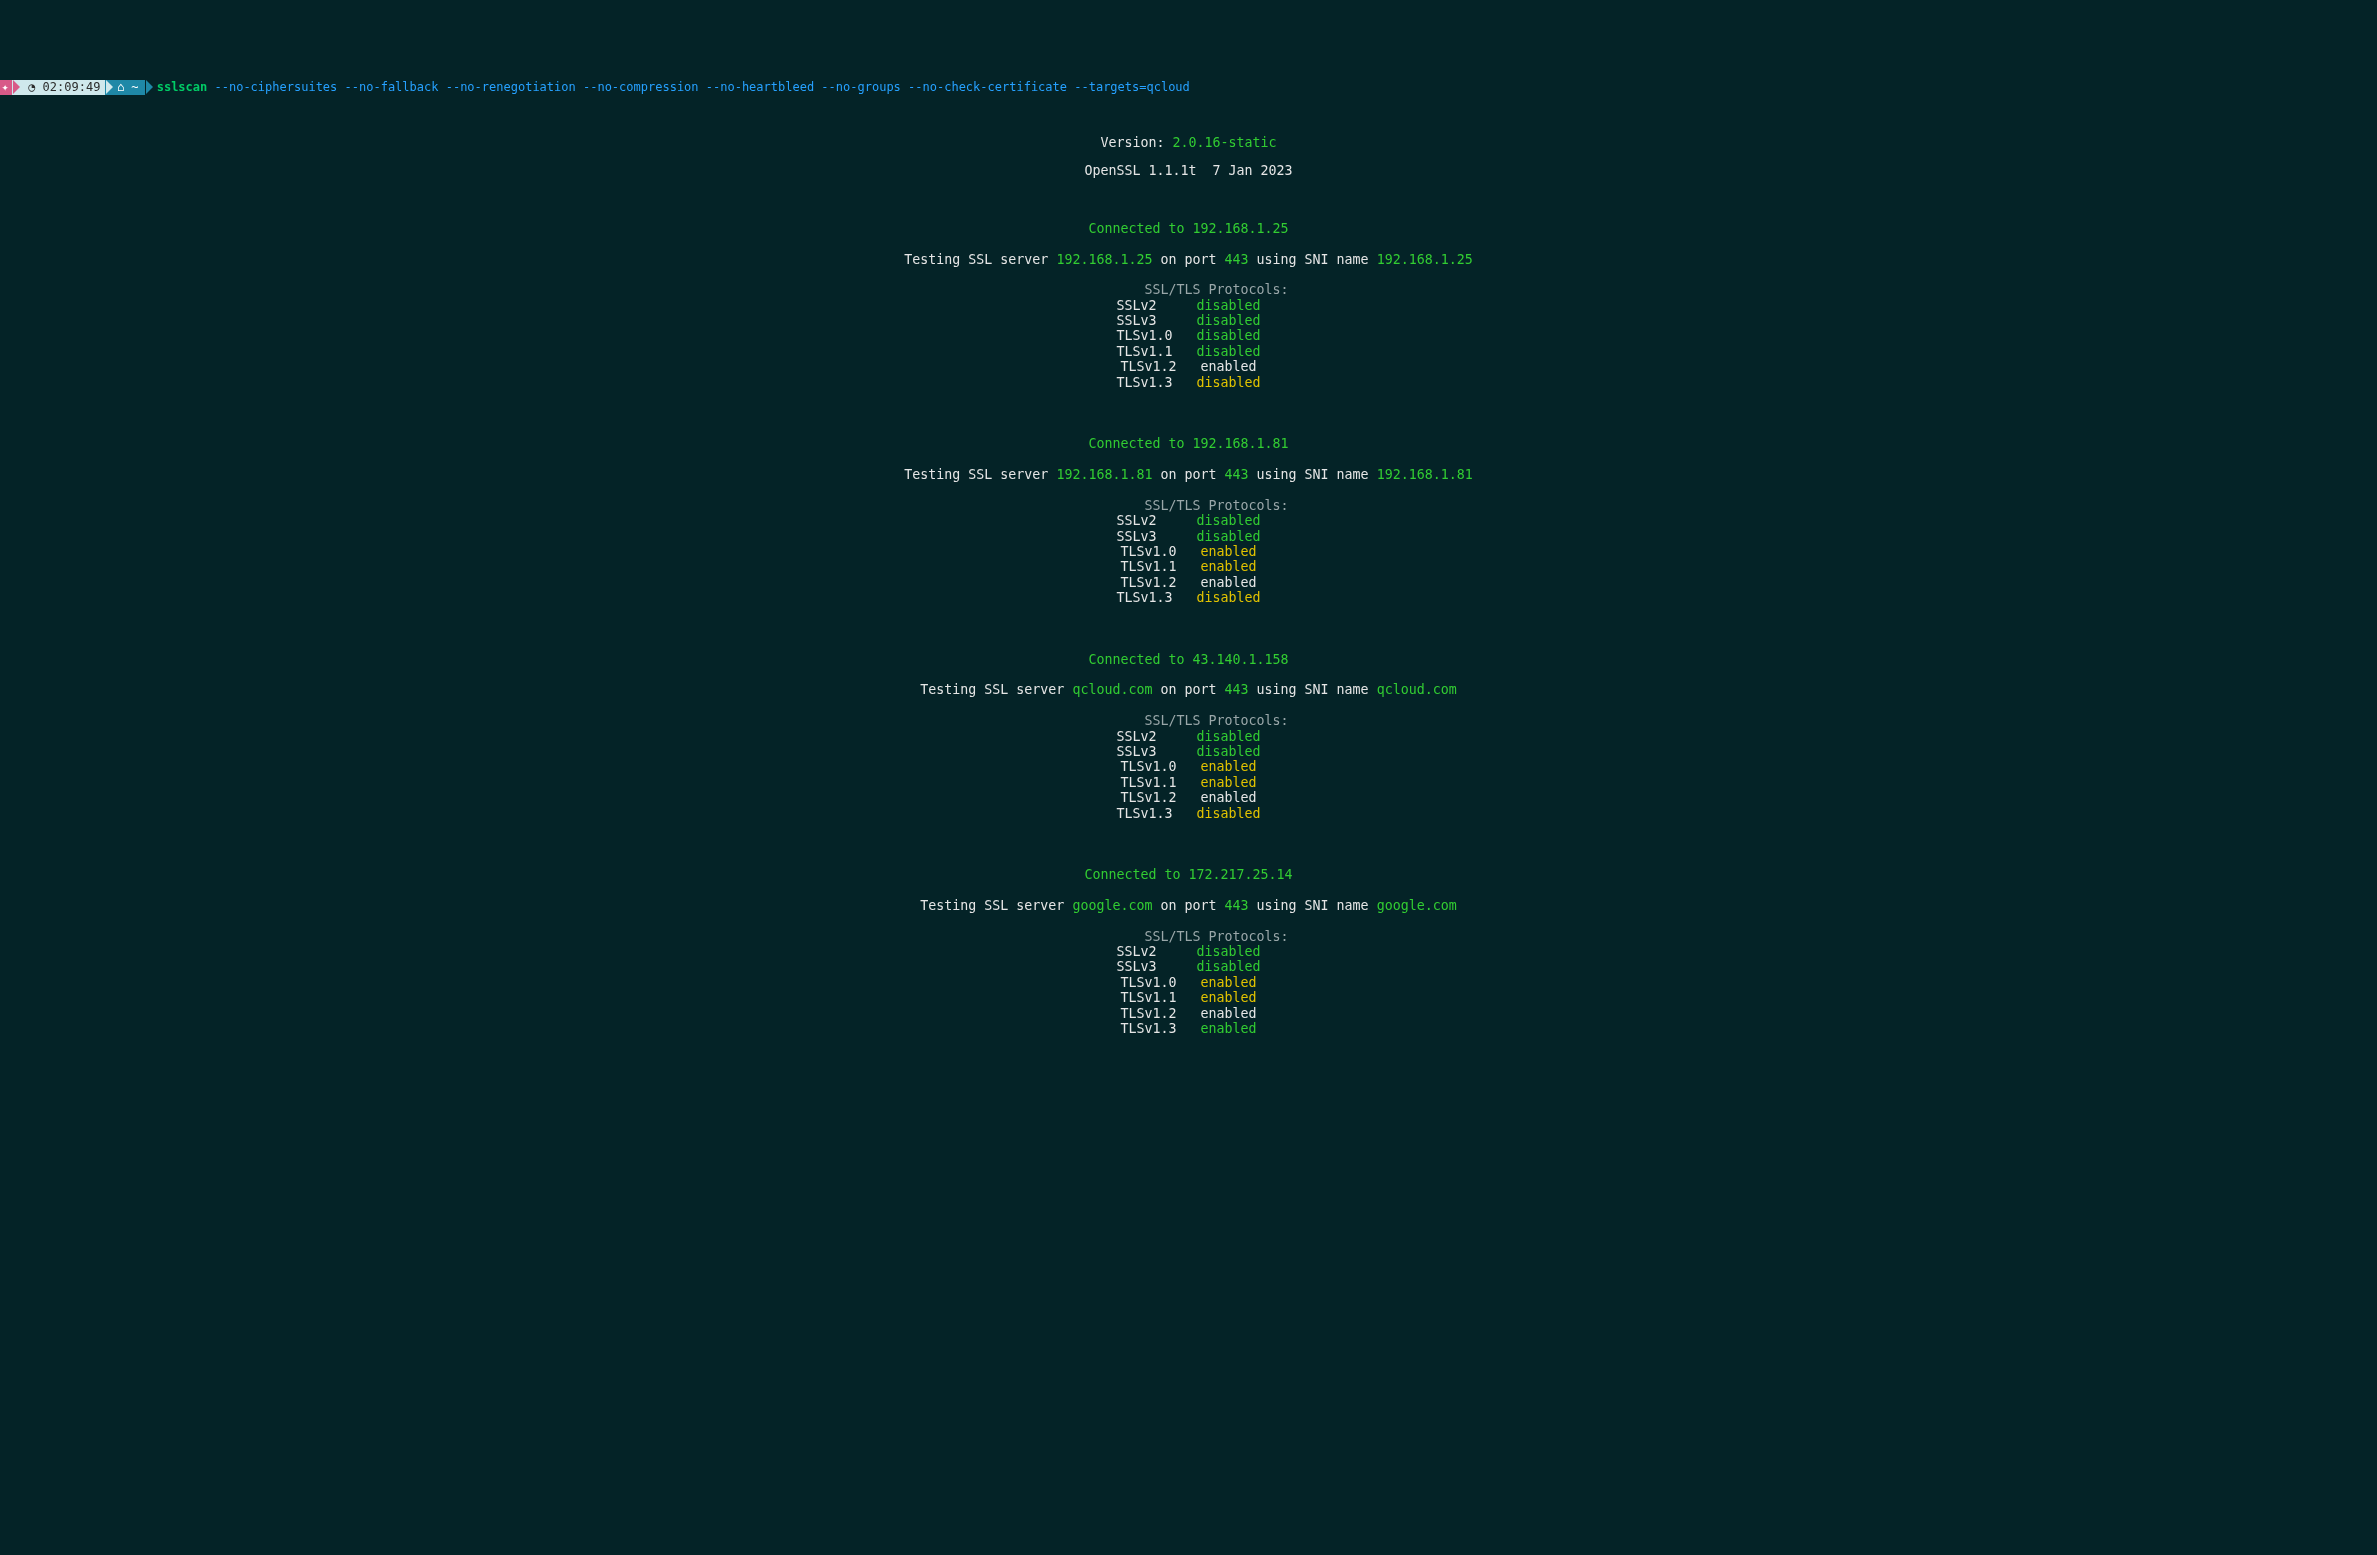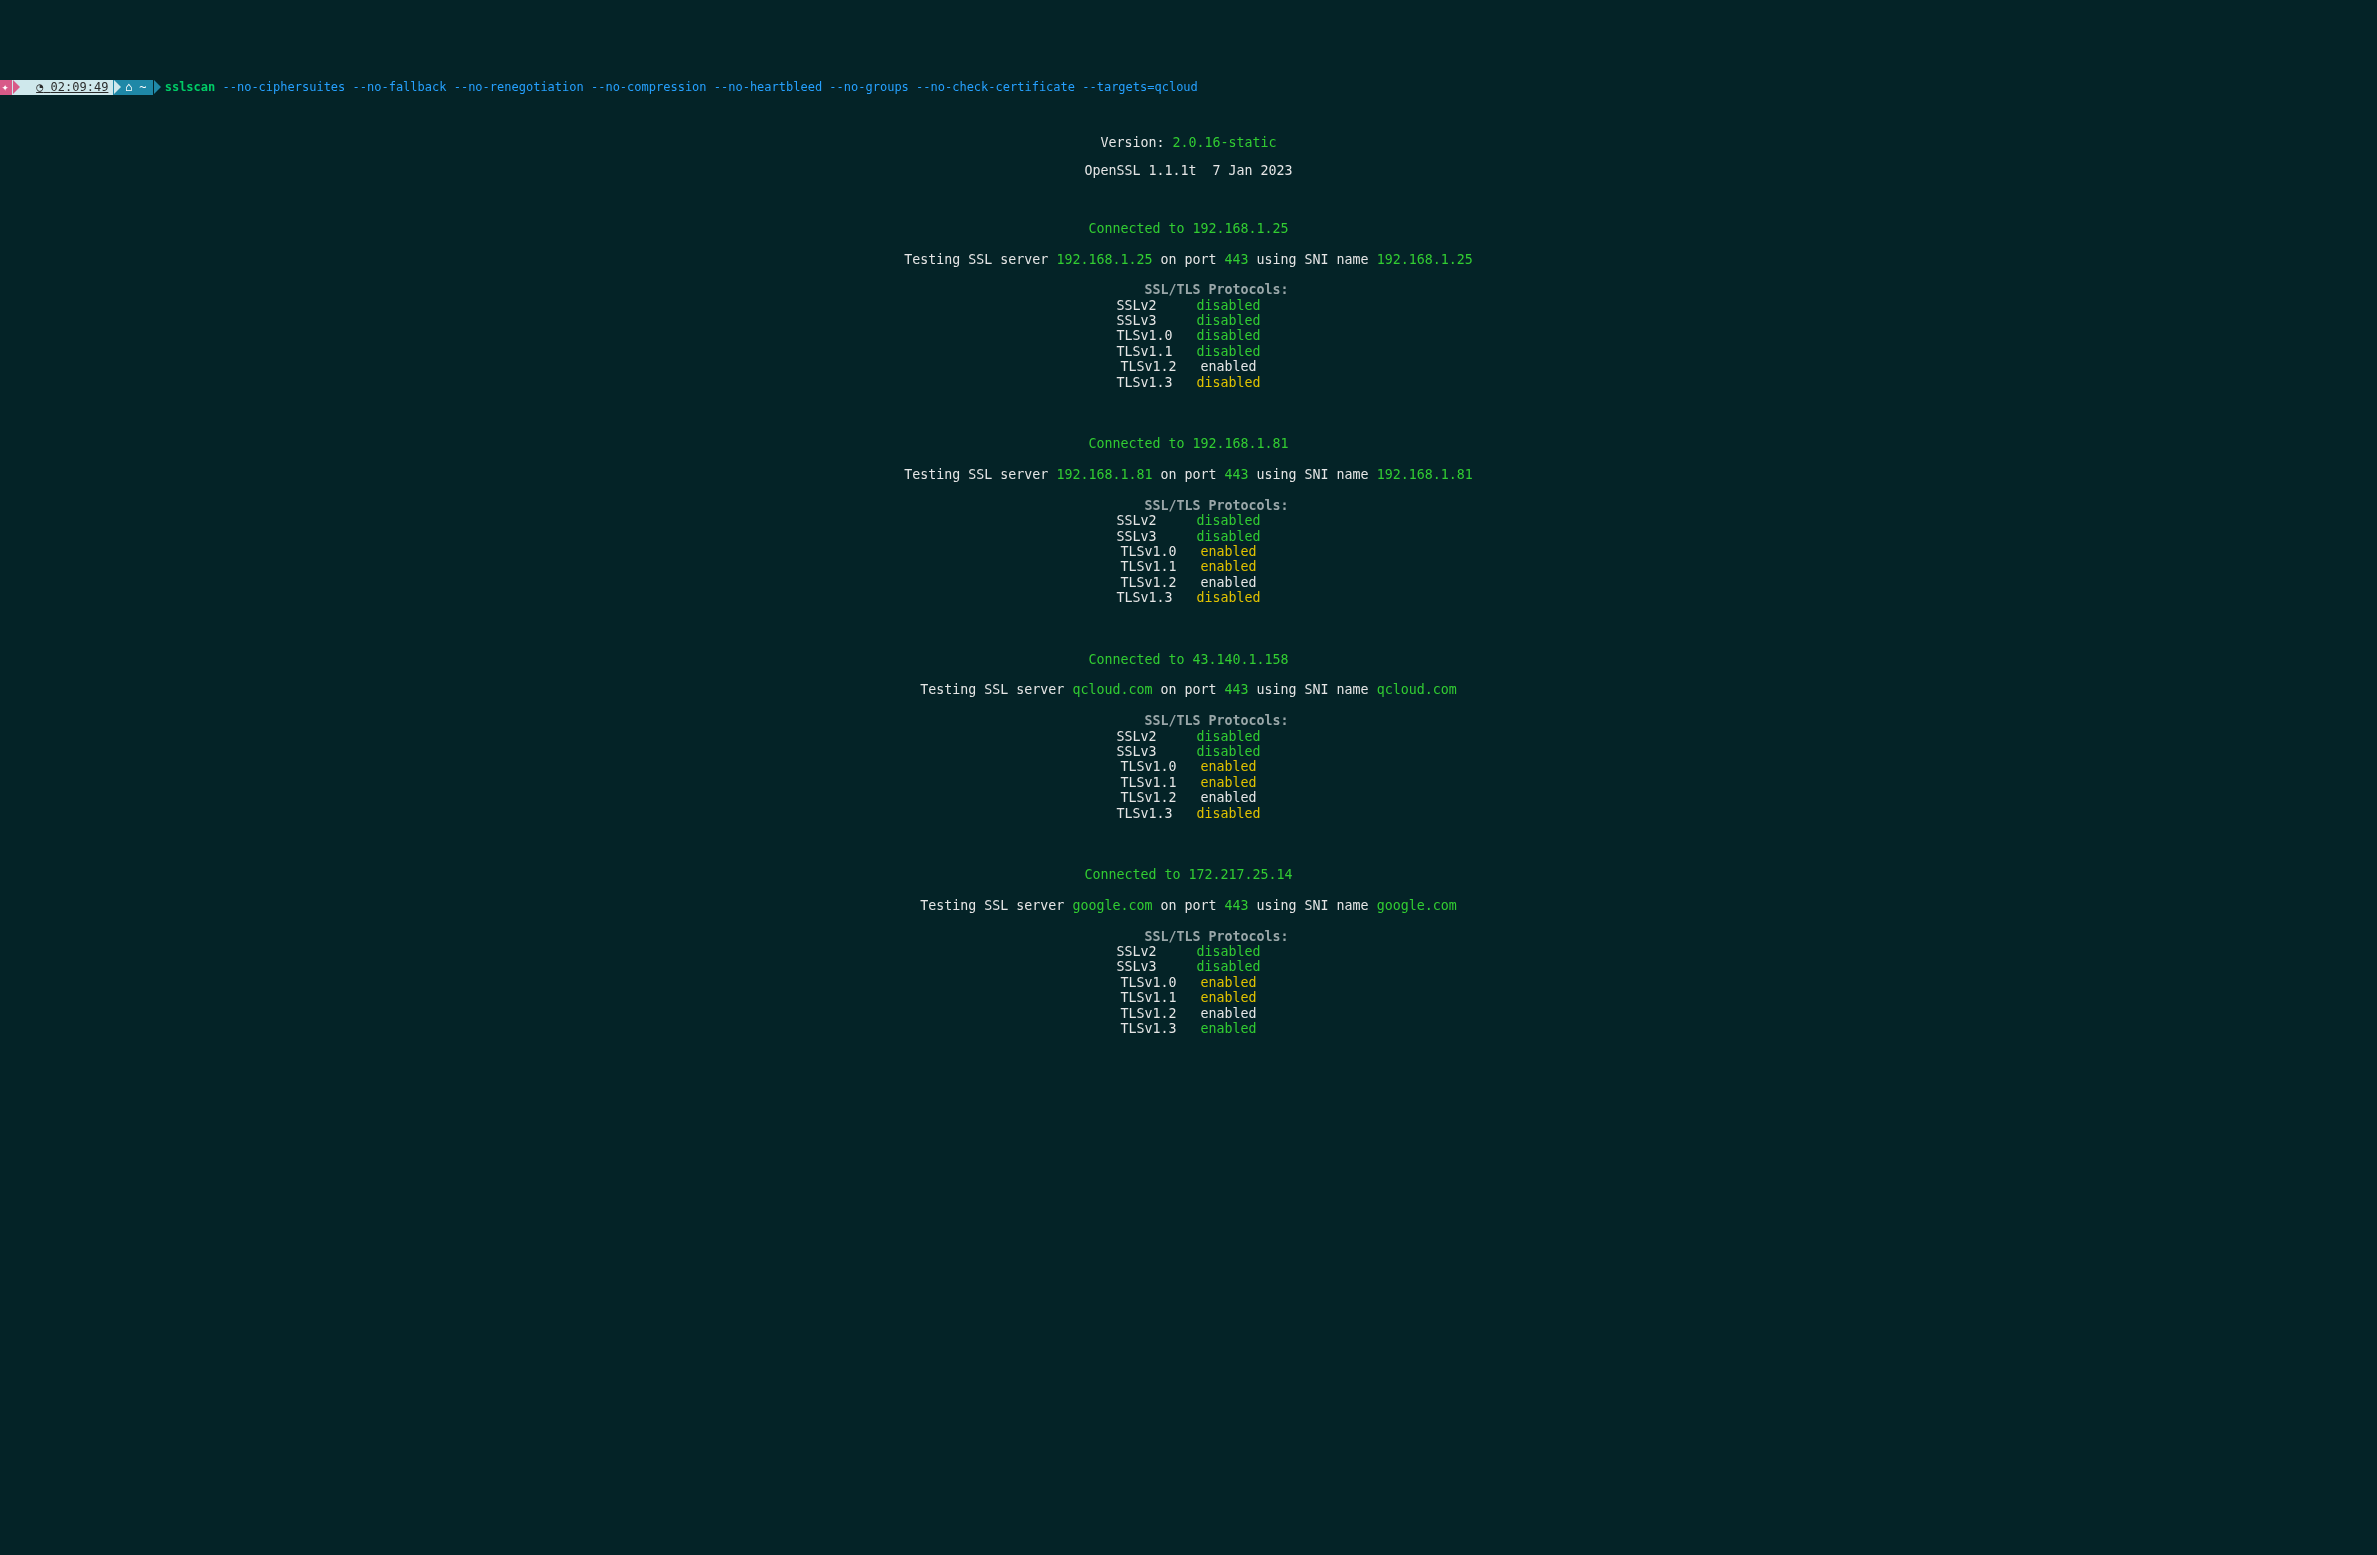--- a/index.html
+++ b/index.html
@@ -23,40 +23,40 @@
     font-size: 12px;
     line-height: 15px;
     white-space: nowrap;
   }
   .seg-a { background: #d85a88; color:#fff; padding: 0 3.3px 0 1.6px; position:relative; }
   .seg-a::after {
     content:""; position:absolute; right:-7.4px; top:0;
     border-top:7.4px solid transparent; border-bottom:7.4px solid transparent;
     border-left:7.4px solid #d85a88; z-index:2;
   }
-  .seg-b { background:#cfe8ec; color:#2b2b2b; padding:0 5px 0 24px; position:relative;text-decoration:underline; }
+  .seg-b { background:#cfe8ec; color:#2b2b2b; padding:0 5px 0 16px; position:relative; }
   .seg-b::after {
     content:""; position:absolute; right:-7.4px; top:0;
     border-top:7.4px solid transparent; border-bottom:7.4px solid transparent;
     border-left:7.4px solid #cfe8ec; z-index:2;
   }
   .seg-c { background:#1f88a7; color:#ffffff; padding:0 6.6px 0 11.5px; position:relative; }
   .seg-c::after {
     content:""; position:absolute; right:-7.4px; top:0;
     border-top:7.4px solid transparent; border-bottom:7.4px solid transparent;
     border-left:7.4px solid #1f88a7; z-index:2;
   }
   .seg-cmd { background:#042327; padding:0 5px 0 11.5px; }
   .c-cmd  { color:#00cc66; font-weight:bold;margin-top:36px; }
   .c-arg  { color:#26a1ff; }
   .c-white{ color:#e6e6e6; }
   .c-green{ color:#32cd32; }
   .c-yellow{ color:#e2c300; }
   .c-gray { color:#9aa7a9; }
-  .c-bold { font-weight:bold;margin-left:40px; }
+  .c-bold { font-weight:normal;margin-left:40px; }
   .body { padding: 0 0 0 0; }
   .body .line { height: 15.4px; line-height:15.4px; }
 </style>
 </head>
 <body>
 
 
 
 
 <div class="statusbar">

